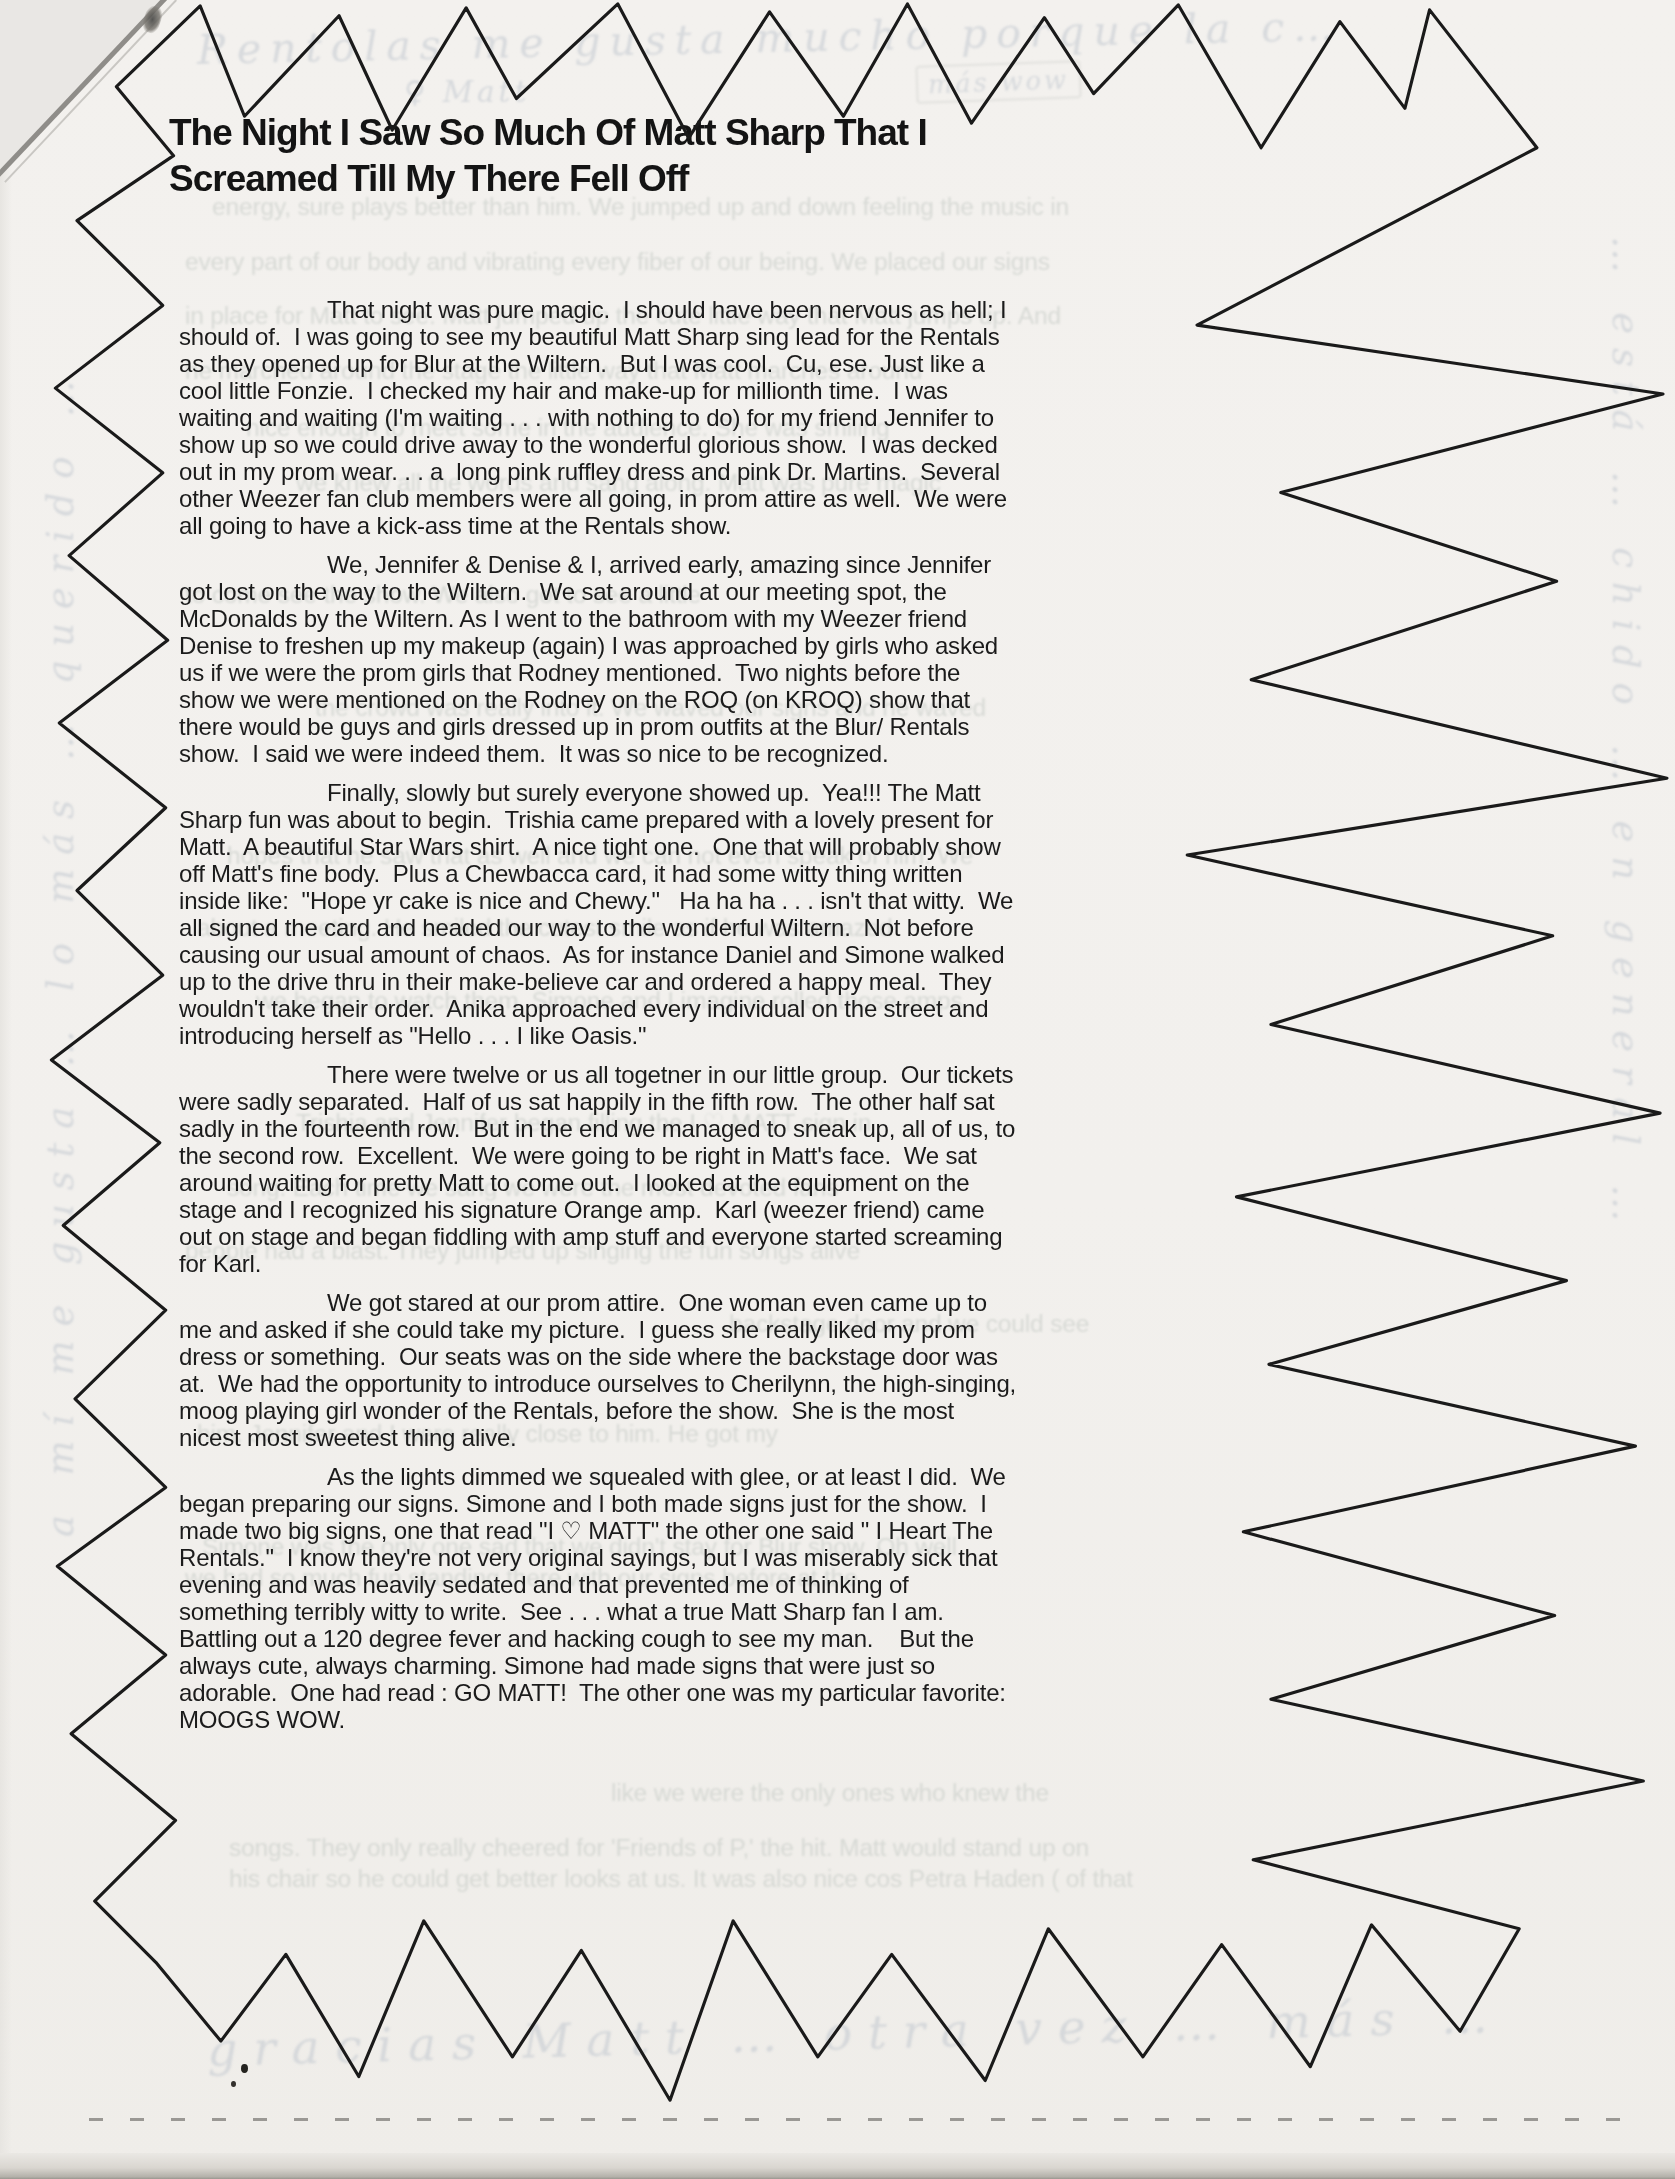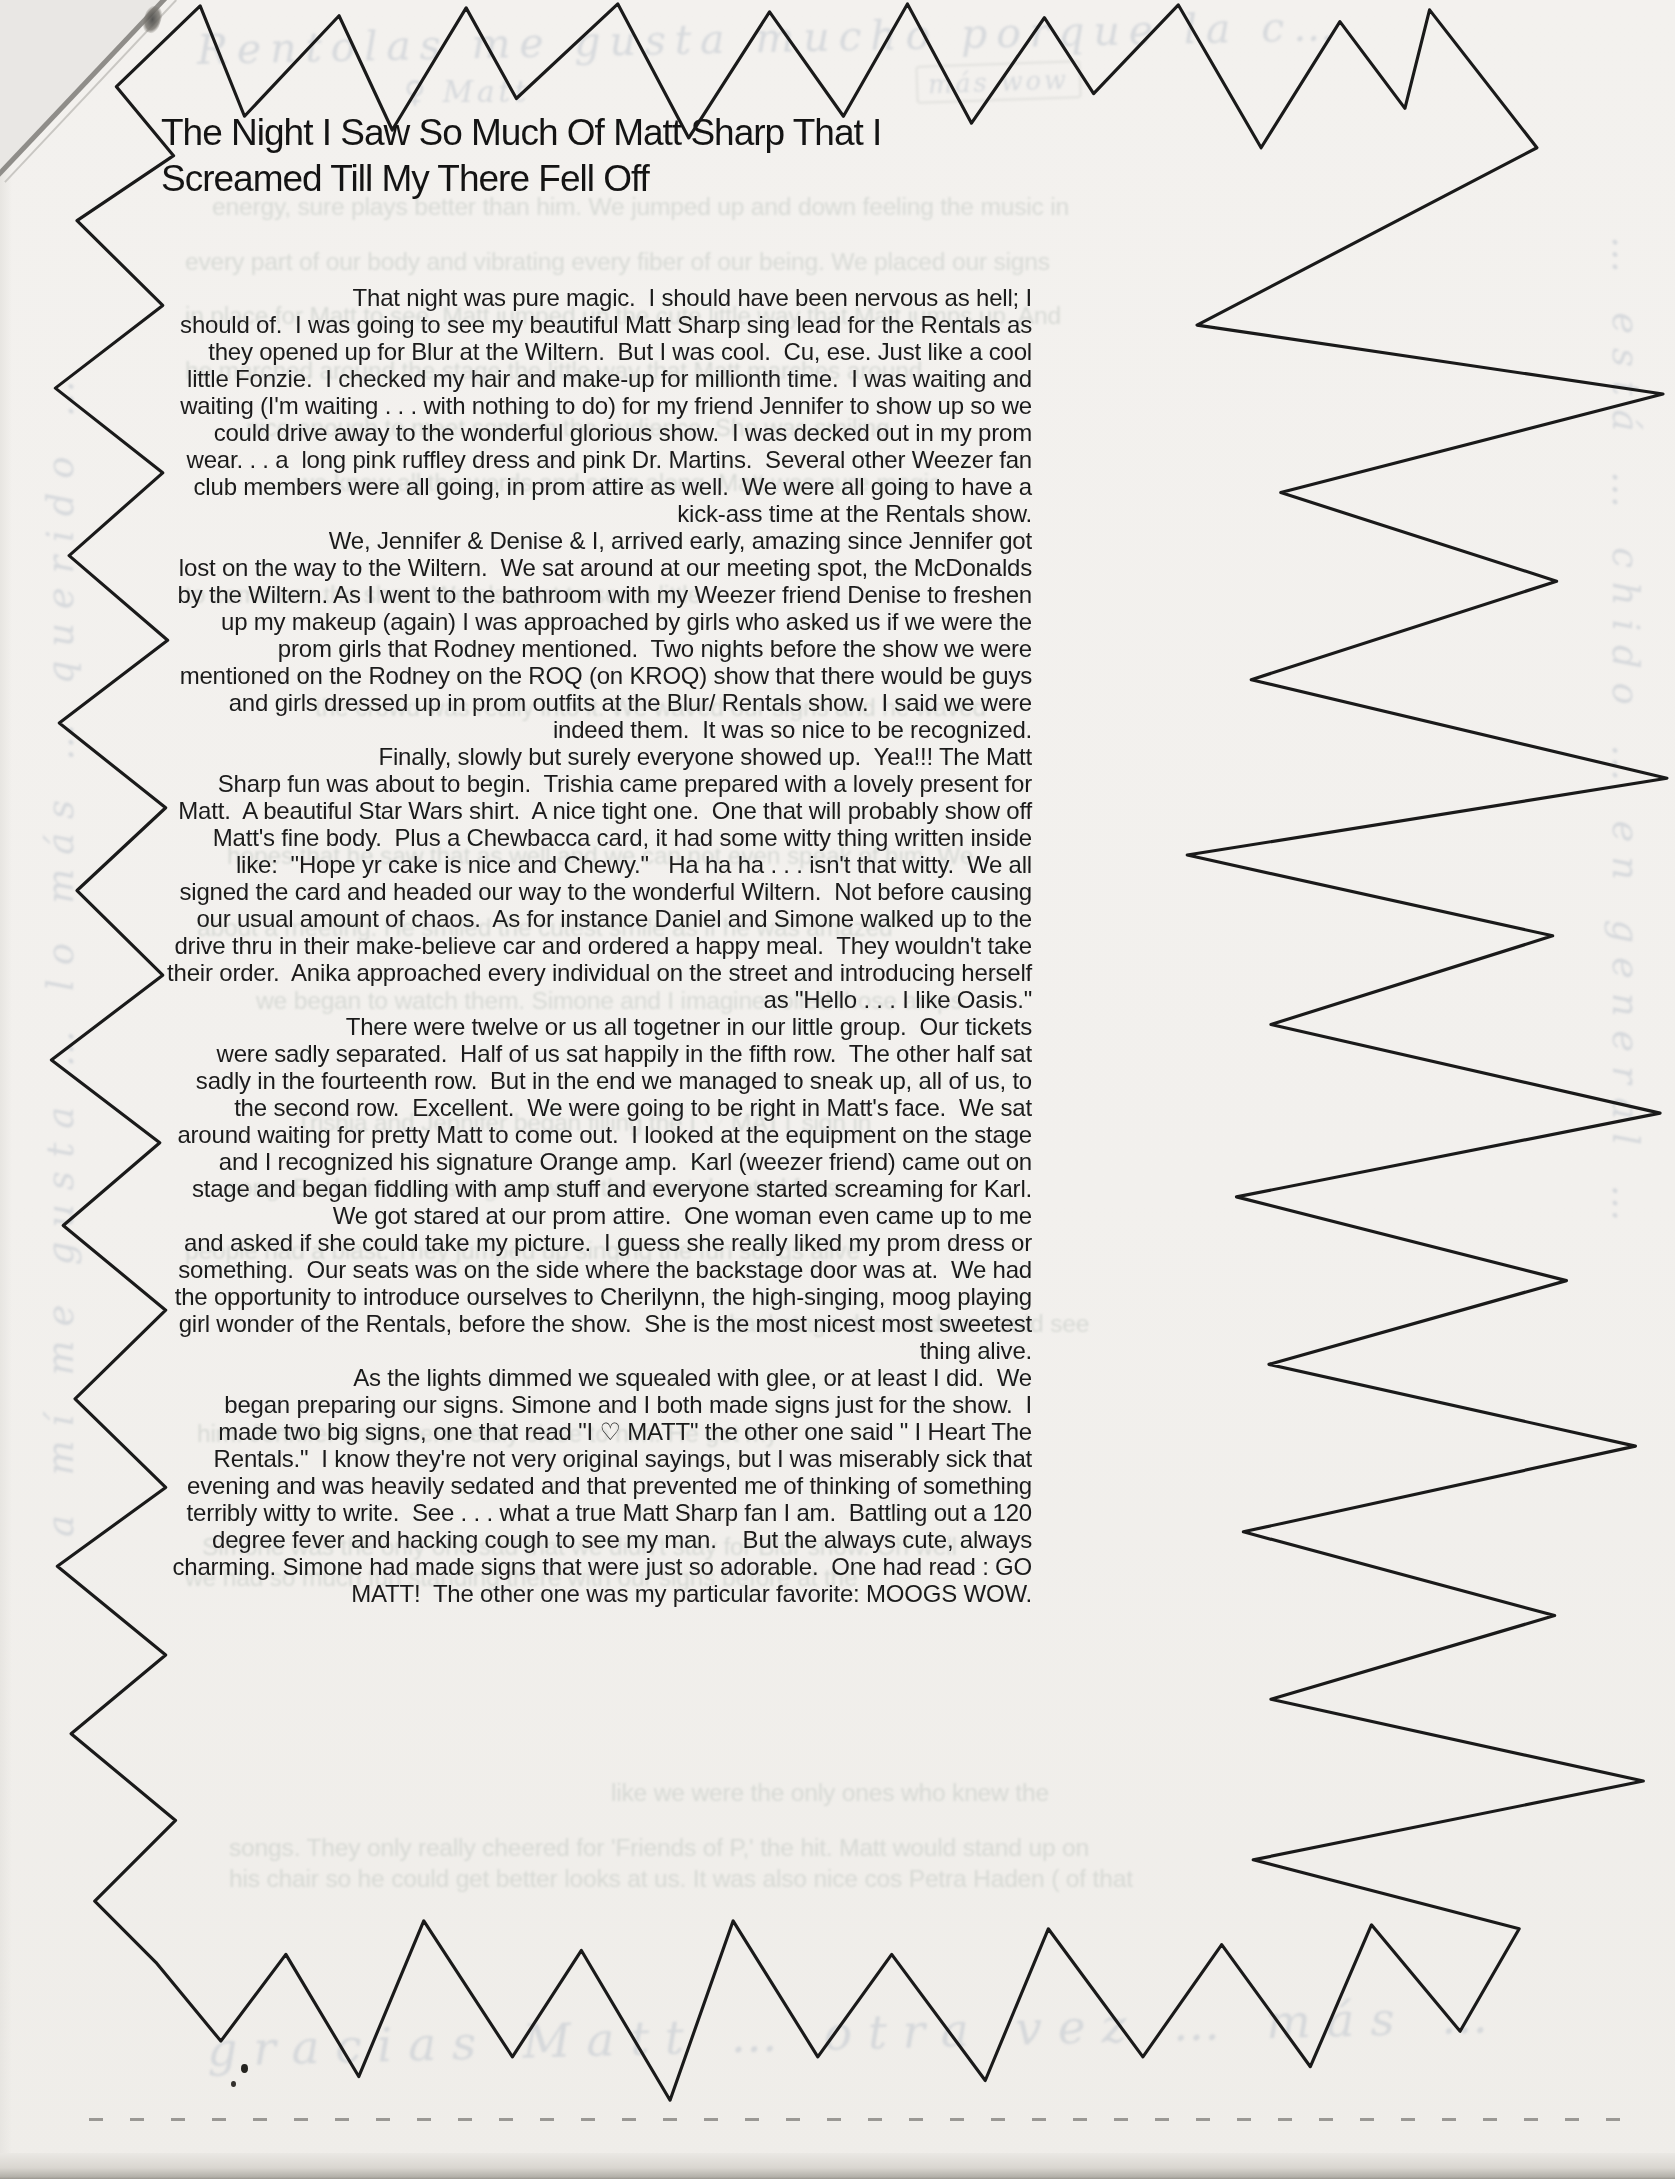--- a/index.html
+++ b/index.html
@@ -30,25 +30,25 @@
   .hw-matt { left:404px; top:75px; font-size:29.6px; letter-spacing:3.9px; }
   .hw-box { left:916px; top:63px; font-size:25.6px; letter-spacing:3px;
     border:2px solid rgba(168,174,168,.45); border-radius:3.9px; padding:2px 9.9px; transform:rotate(-2deg); }
   .hw-left { left:39px; top:1537px; font-size:37px; letter-spacing:13.8px;
     transform:rotate(-90deg); transform-origin:0 0; }
   .hw-right { left:1647px; top:236px; font-size:37px; letter-spacing:13.8px;
     transform:rotate(90deg); transform-origin:0 0; }
   .hw-bottom { left:207px; top:2005px; font-size:47px; letter-spacing:15.8px; transform:rotate(-1.5deg); }
   
   .content { position:absolute; left:0; top:0; z-index:3; }
-  .title { position:absolute; left:161px; top:110px; width:926px;
-    font-weight:normal; font-size:37px; line-height:46px; letter-spacing:-1px; color:#141414; }
+  .title { position:absolute; left:169px; top:110px; width:926px;
+    font-weight:bold; font-size:37px; line-height:46px; letter-spacing:-1px; color:#141414; }
   .body-text { position:absolute; left:167px; top:284px; width:865px;
     font-size:24px; line-height:27px; letter-spacing:-0.2px; color:#1b1b1b; }
-  .para { margin:0; text-indent:148px; white-space:pre-wrap;text-align:right; }
+  .para { margin:12px; text-indent:148px; white-space:pre-wrap; }
   
   .scan-dash { position:absolute; left:89px; top:2118px; width:1556px; height:3px; z-index:4;
     background:repeating-linear-gradient(90deg,#55534f 0 13.8px,rgba(85,83,79,0) 13.8px 41px); opacity:.55; }
   .scan-bottom { position:absolute; left:0; top:2153px; width:1676px; height:26.6px; z-index:4;
     background:linear-gradient(180deg,#eae8e4 0%,#d9d6d0 55%,#b4b1aa 88%,#8e8b84 100%); }
   .ink-dot-1 { position:absolute; left:241px; top:2064px; width:6.9px; height:8.9px;
     background:#24231f; border-radius:50%; z-index:5; }
   .ink-dot-2 { position:absolute; left:231px; top:2081px; width:4.9px; height:5.9px;
     background:#33312d; border-radius:50%; z-index:5; }
 </style>

